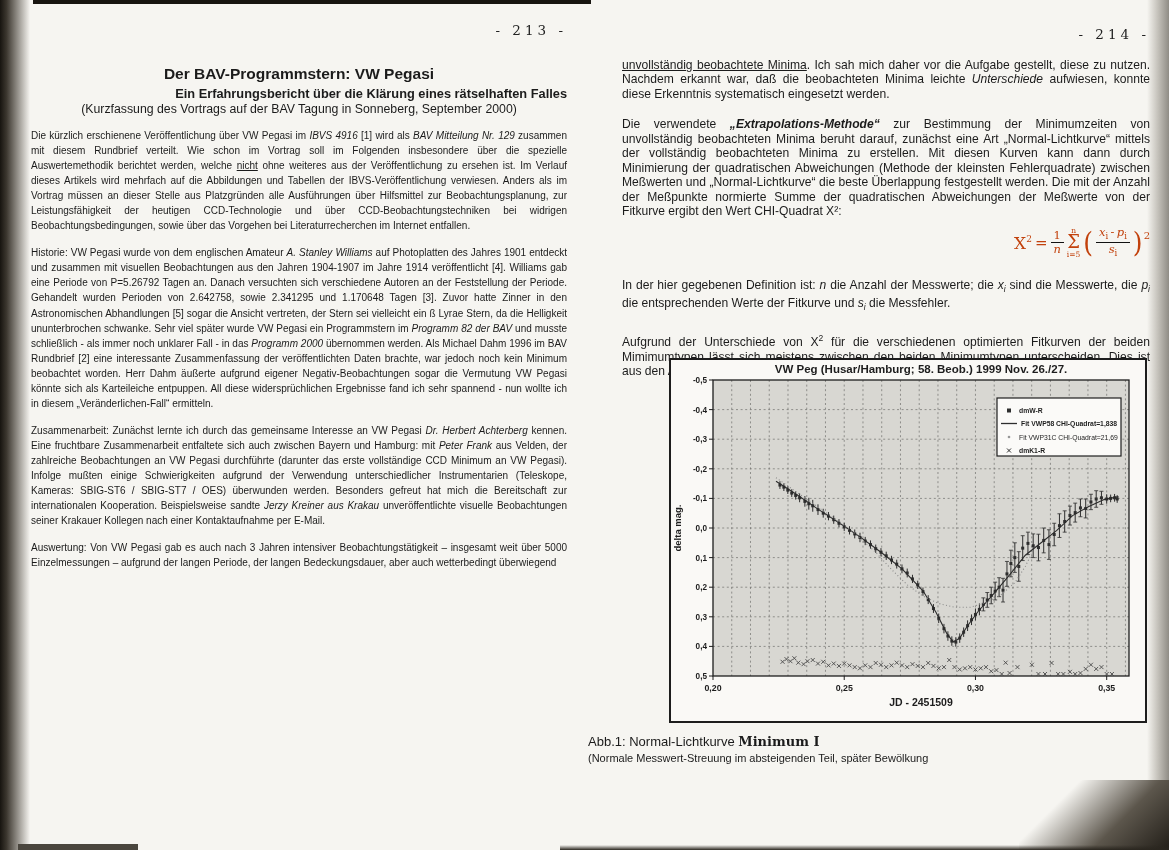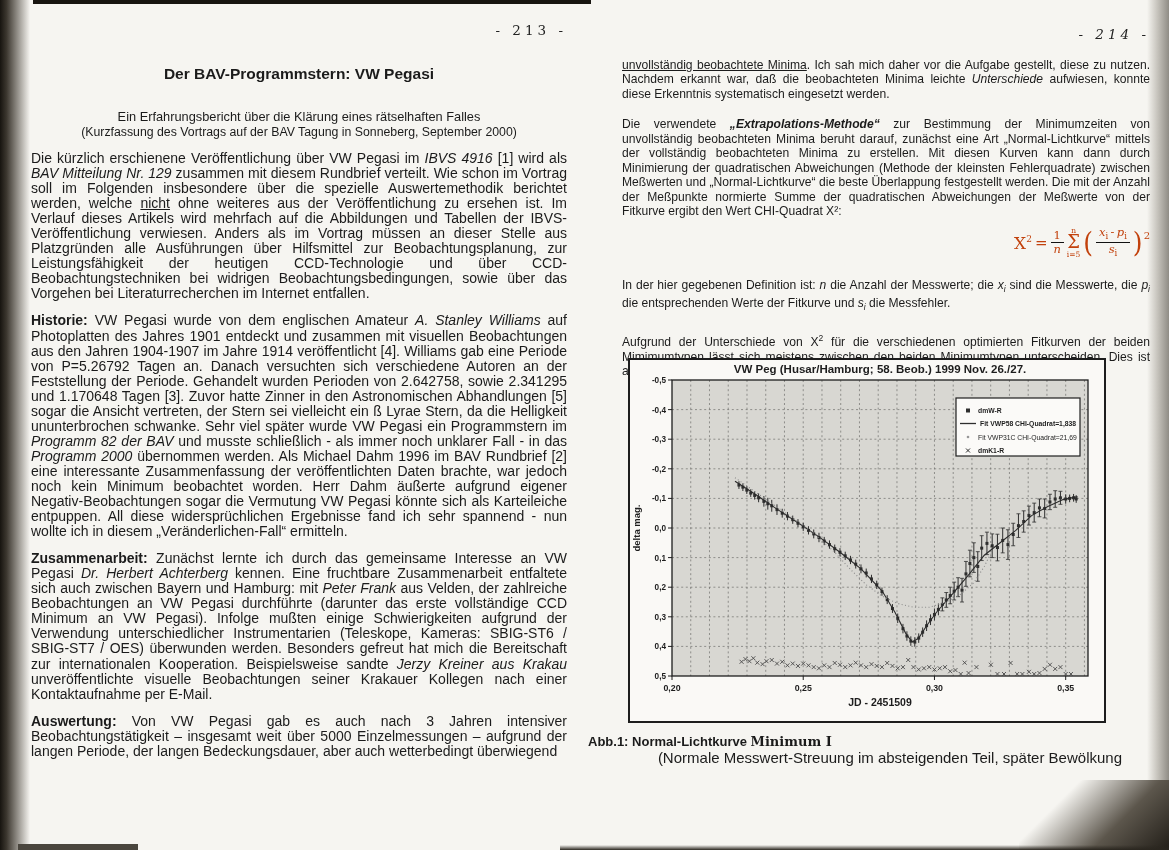--- a/index.html
+++ b/index.html
@@ -17,53 +17,53 @@
     background:linear-gradient(0deg,#2a261f 0%,rgba(246,245,241,0) 100%);}
   .bottom-left-mark{position:absolute;left:18px;bottom:0;width:120px;height:6px;background:#4a463e;}
   
   .col{position:absolute;}
   #left-col{left:31px;top:22px;width:536px;}
   #right-col{left:622px;top:26px;width:528px;}
   .page-num{text-align:right;font-family:"DejaVu Serif",serif;font-size:13.5px;
     letter-spacing:4px;color:#222;}
   #left-col .page-num{margin-bottom:0;}
   h1.doc-title{margin:27px 0 0 0;text-align:center;font-size:15.5px;font-weight:bold;}
-  .sub1{margin-top:26px;text-align:center;font-size:12.8px;font-weight:normal;}
+  .sub1{margin-top:3px;text-align:right;font-size:12.8px;font-weight:bold;}
   .sub2{margin-top:1px;text-align:center;font-size:12.3px;}
-  p.body-text{font-size:14px;line-height:15.05px;text-align:justify;margin:0;}
+  p.body-text{font-size:10px;line-height:15.05px;text-align:justify;margin:0;}
   #left-col p.body-text{margin-top:12px;}
   #right-col p.body-text{font-size:12.1px;line-height:14.45px;margin-top:16px;}
-  #right-col .page-num{margin-bottom:15px;font-style:italic;}
-  .seg-b{font-weight:bold;}
+  #right-col .page-num{margin-bottom:15px;}
+  .seg-b{font-weight:normal;}
   .seg-i{font-style:italic;}
   .seg-u{text-decoration:underline;}
   .seg-bi{font-weight:bold;font-style:italic;}
   .seg-isub{vertical-align:sub;font-size:8.5px;font-style:italic;}
   .seg-sup{vertical-align:super;font-size:8.5px;}
   .seg-bs{font-weight:bold;font-family:"DejaVu Serif",serif;}
   
   .formula{font-family:"DejaVu Serif",serif;font-size:15px;display:flex;align-items:center;
     gap:3px;margin:5px 0 4px 148px;height:38px;color:#c2410c;justify-content:flex-end;}
   .f-lhs{font-size:17px;}
   .frac{display:inline-flex;flex-direction:column;text-align:center;font-size:11.5px;line-height:1.1;}
   .frac .top{border-bottom:1px solid #111;padding:0 3px;display:block;}
   .frac .bot{display:block;}
   .frac i{font-style:italic;}
   .sum{display:inline-flex;flex-direction:column;align-items:center;font-size:7.5px;line-height:1;}
   .sum .s-sym{font-size:18px;line-height:0.9;}
   .bigparen{font-size:25px;font-weight:400;transform:scaleY(1.15);}
   .outer-exp{font-size:10px;vertical-align:top;margin-left:-2px;margin-top:-14px;}
   sub{font-size:8.5px;} sup{font-size:9px;}
   
-  #chart-box{position:absolute;left:628px;top:358px;width:478px;height:365px;
+  #chart-box{position:absolute;left:669px;top:358px;width:478px;height:365px;
     border:2px solid #1d1d1d;background:#faf9f6;box-sizing:border-box;}
   svg text{font-family:"Liberation Sans",sans-serif;fill:#1d1d1d;}
   #caption{position:absolute;left:588px;top:734px;width:534px;}
   #caption .cap1{font-size:13px;line-height:16px;}
-  #caption .cap2{font-size:15px;line-height:16px;text-align:right;}
+  #caption .cap2{font-size:11px;line-height:16px;}
 </style>
 </head>
 <body>
 
 <div class="binding-shadow"></div>
 <div class="top-edge-line"></div>
 <div class="right-edge-shade"></div>
 <div class="bottom-right-corner"></div>
 <div class="bottom-edge-line"></div>
 <div class="bottom-left-mark"></div>

